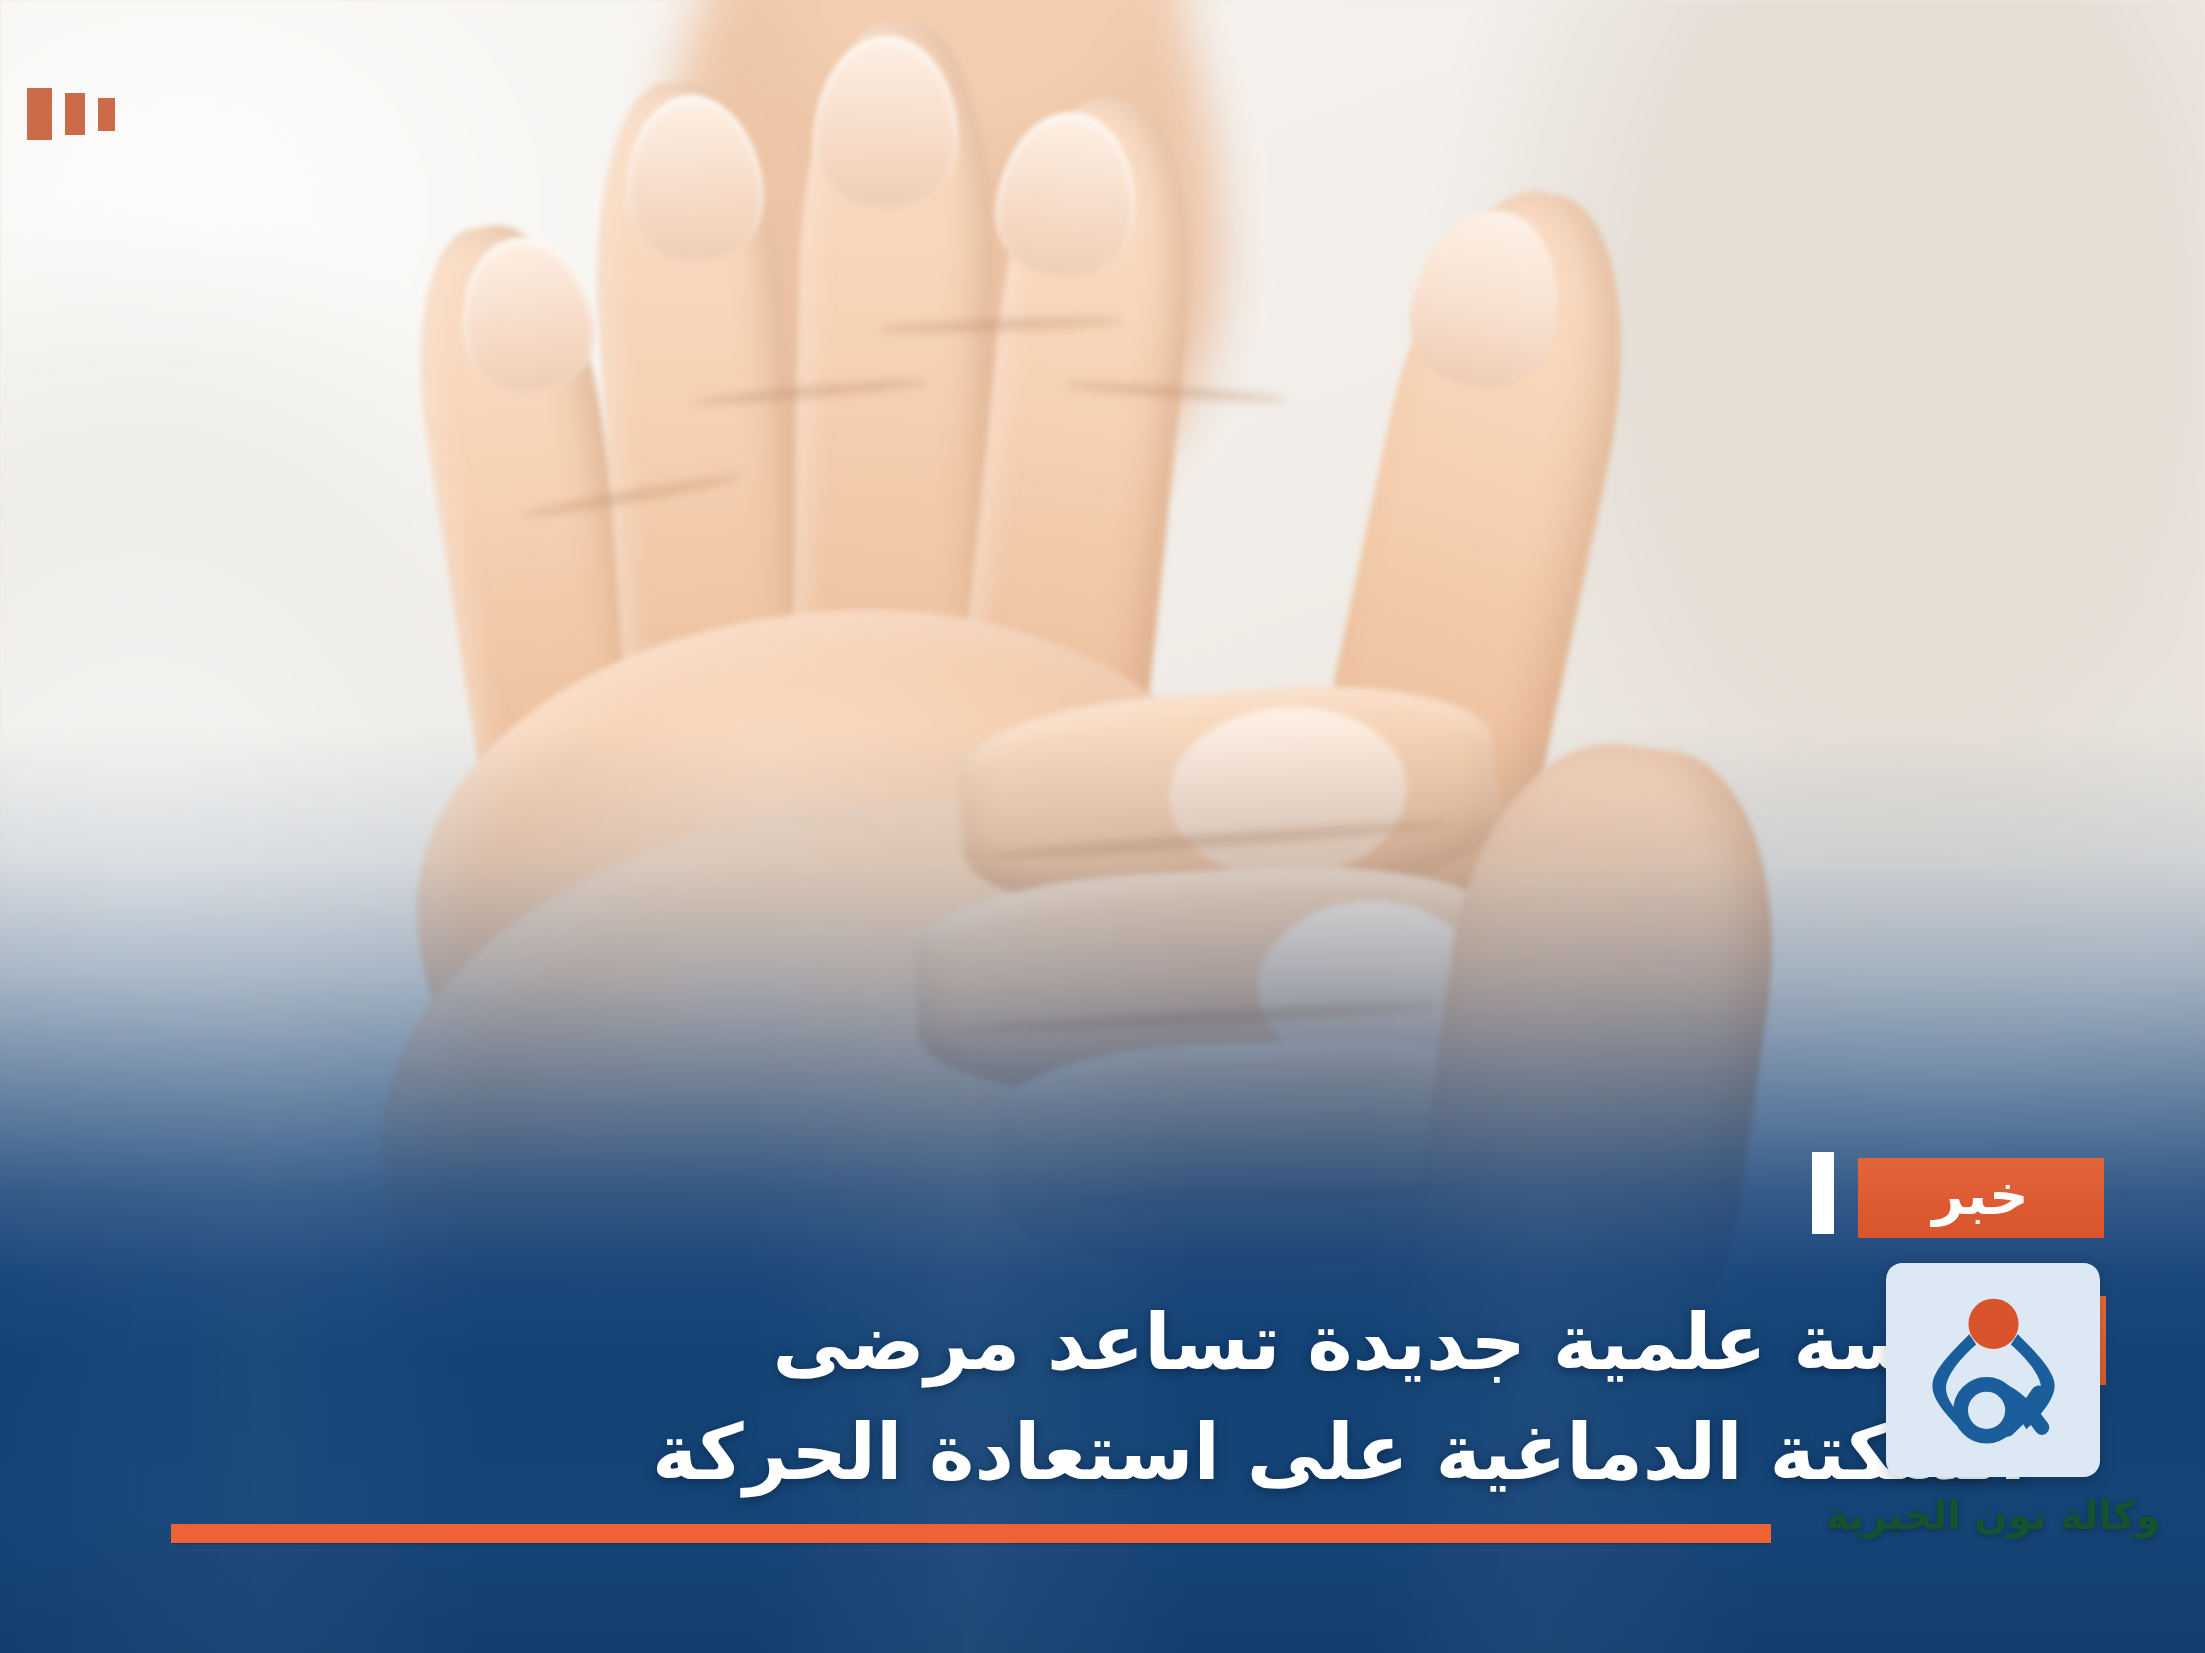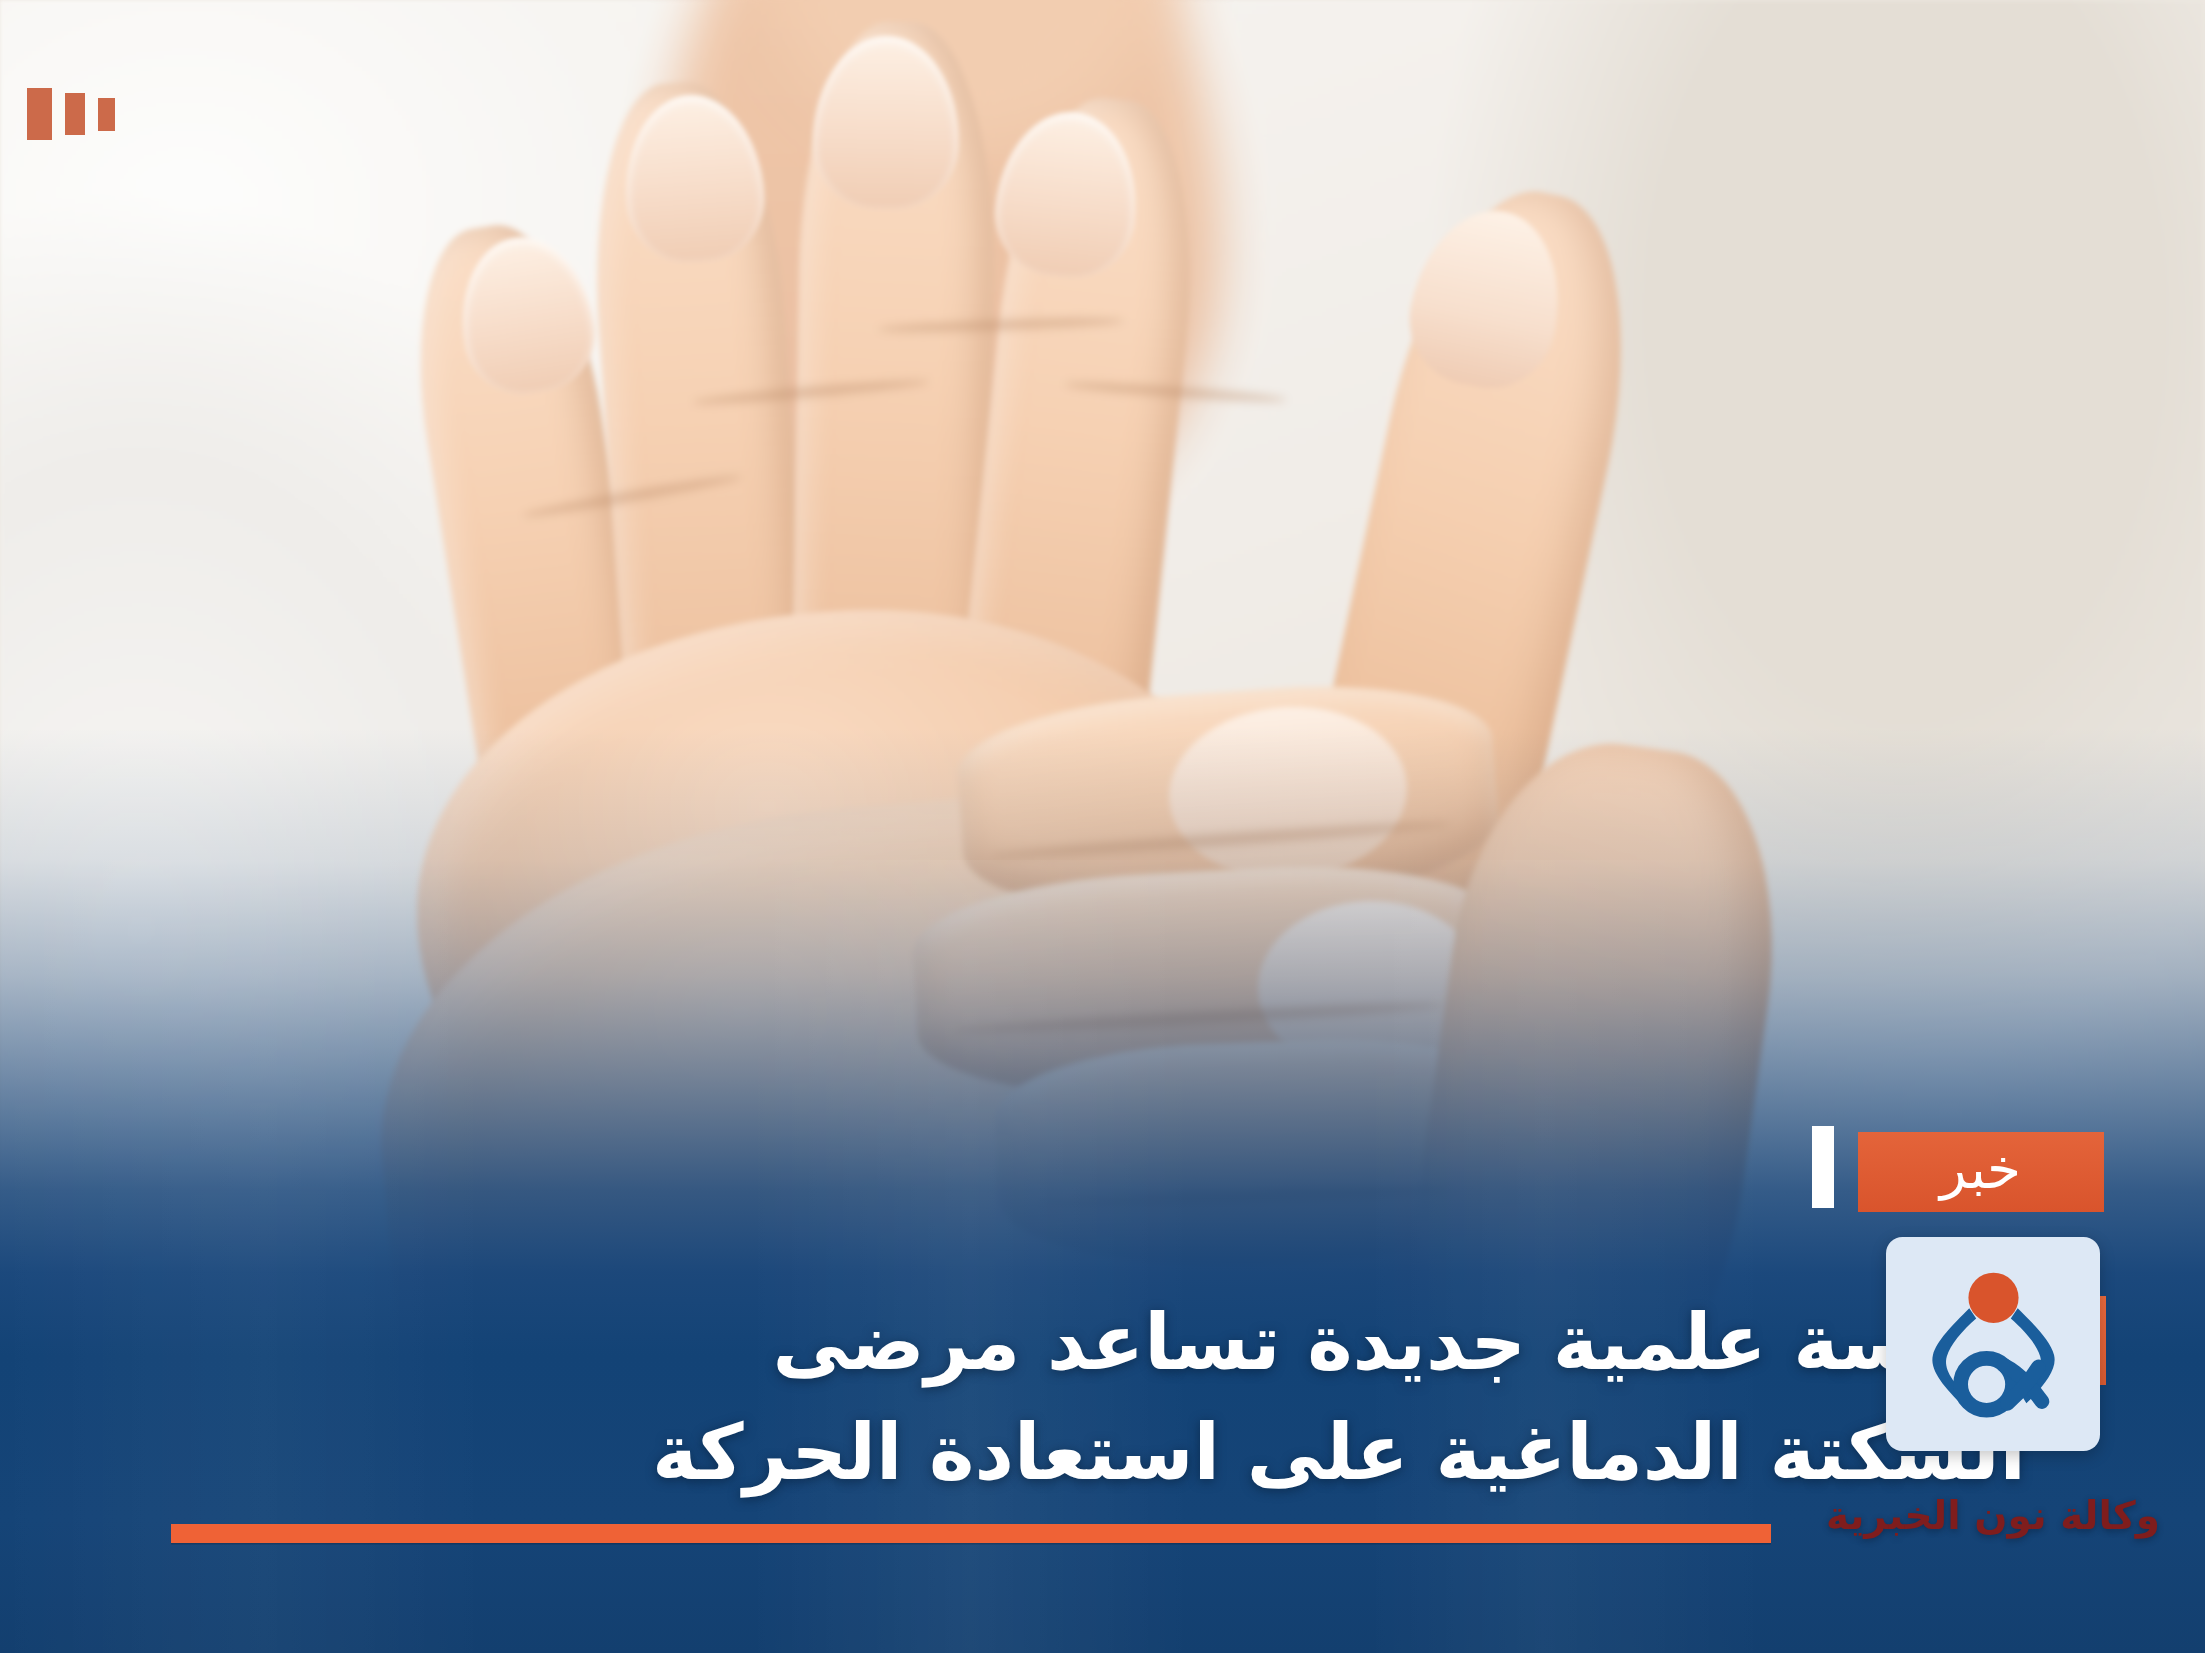--- a/index.html
+++ b/index.html
@@ -226,41 +226,41 @@
   }
 
   .news-badge{
     position:relative;
     width:246px; height:80px;
     background:linear-gradient(180deg,#e4643a 0%, #d9542c 100%);
     display:flex; align-items:center; justify-content:center;
     margin-bottom:25px; margin-right:25px;
   }
   .news-badge span{
-    color:#fff; font-size:55px; font-weight:400; line-height:1;
+    color:#fff; font-size:55px; font-weight:700; line-height:1;
     transform:translateY(-3px);
   }
   .news-badge::after{
     content:""; position:absolute;
     left:-46px; top:-6px;
     width:22px; height:82px; background:#ffffff;
   }
 
   .logo-tile{
     width:214px; height:214px;
     background:#dde8f5;
     border-radius:16.4px;
     display:flex; align-items:center; justify-content:center;
     box-shadow:0 4.5px 15px rgba(0,0,0,.22);
   }
   .logo-tile svg{ width:173px; height:173px; display:block; }
 
   .brand-name{
-    margin-top:42px;
-    color:#7f1d1d;
+    margin-top:16px;
+    color:#14532d;
     font-size:39px;
     font-weight:700;
     letter-spacing:0.3px;
     text-shadow:0 1.5px 6px rgba(6,26,50,.45);
     white-space:nowrap;
   }
 </style>
 </head>
 <body>
 

